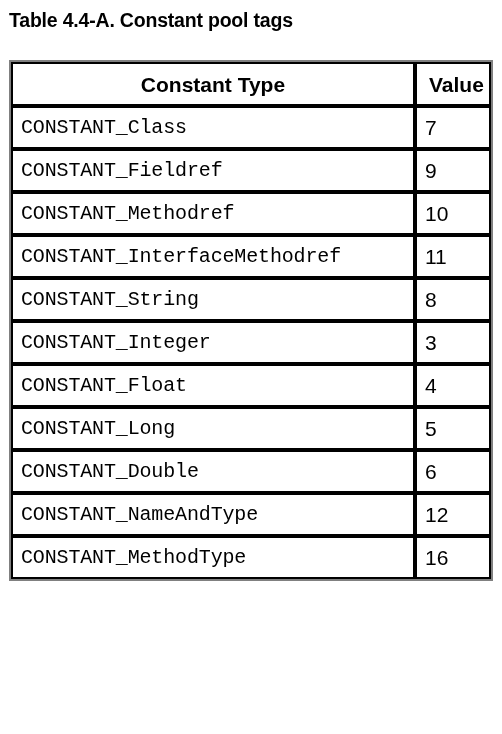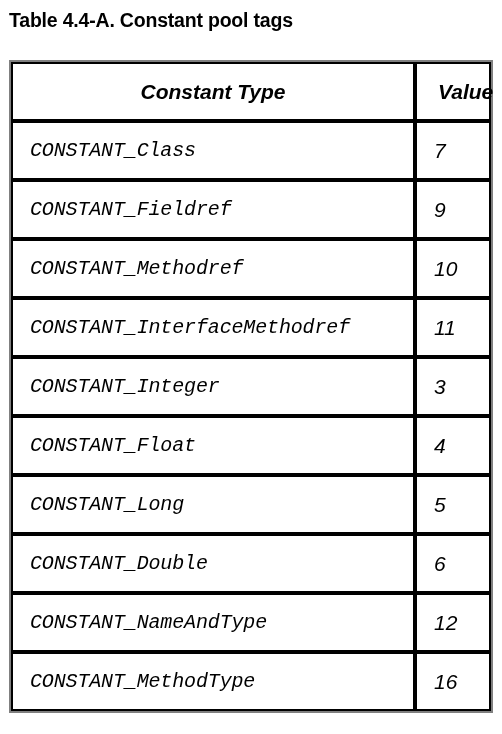--- a/index.html
+++ b/index.html
@@ -43,24 +43,23 @@
     border-spacing: 0;
     border: 2px solid #808080;
     background: #ffffff;
     table-layout: fixed;
   }
 
   .tags-table td,
   .tags-table th {
     border: 2px solid #000000;
     background: #ffffff;
-    padding: 17px;
+    padding: 8px;
     vertical-align: middle;
     box-sizing: border-box;
-    font-style: italic;
   }
 
   
   col.col-type  { width: 404px; }
   col.col-value { width: 76px; }
 
   
   .tags-table thead th {
     height: 44px;
   }
@@ -133,20 +132,24 @@
         </tr>
         <tr>
           <td class="cell-type">CONSTANT_Methodref</td>
           <td class="cell-value">10</td>
         </tr>
         <tr>
           <td class="cell-type">CONSTANT_InterfaceMethodref</td>
           <td class="cell-value">11</td>
         </tr>
         <tr>
+          <td class="cell-type">CONSTANT_String</td>
+          <td class="cell-value">8</td>
+        </tr>
+        <tr>
           <td class="cell-type">CONSTANT_Integer</td>
           <td class="cell-value">3</td>
         </tr>
         <tr>
           <td class="cell-type">CONSTANT_Float</td>
           <td class="cell-value">4</td>
         </tr>
         <tr>
           <td class="cell-type">CONSTANT_Long</td>
           <td class="cell-value">5</td>

